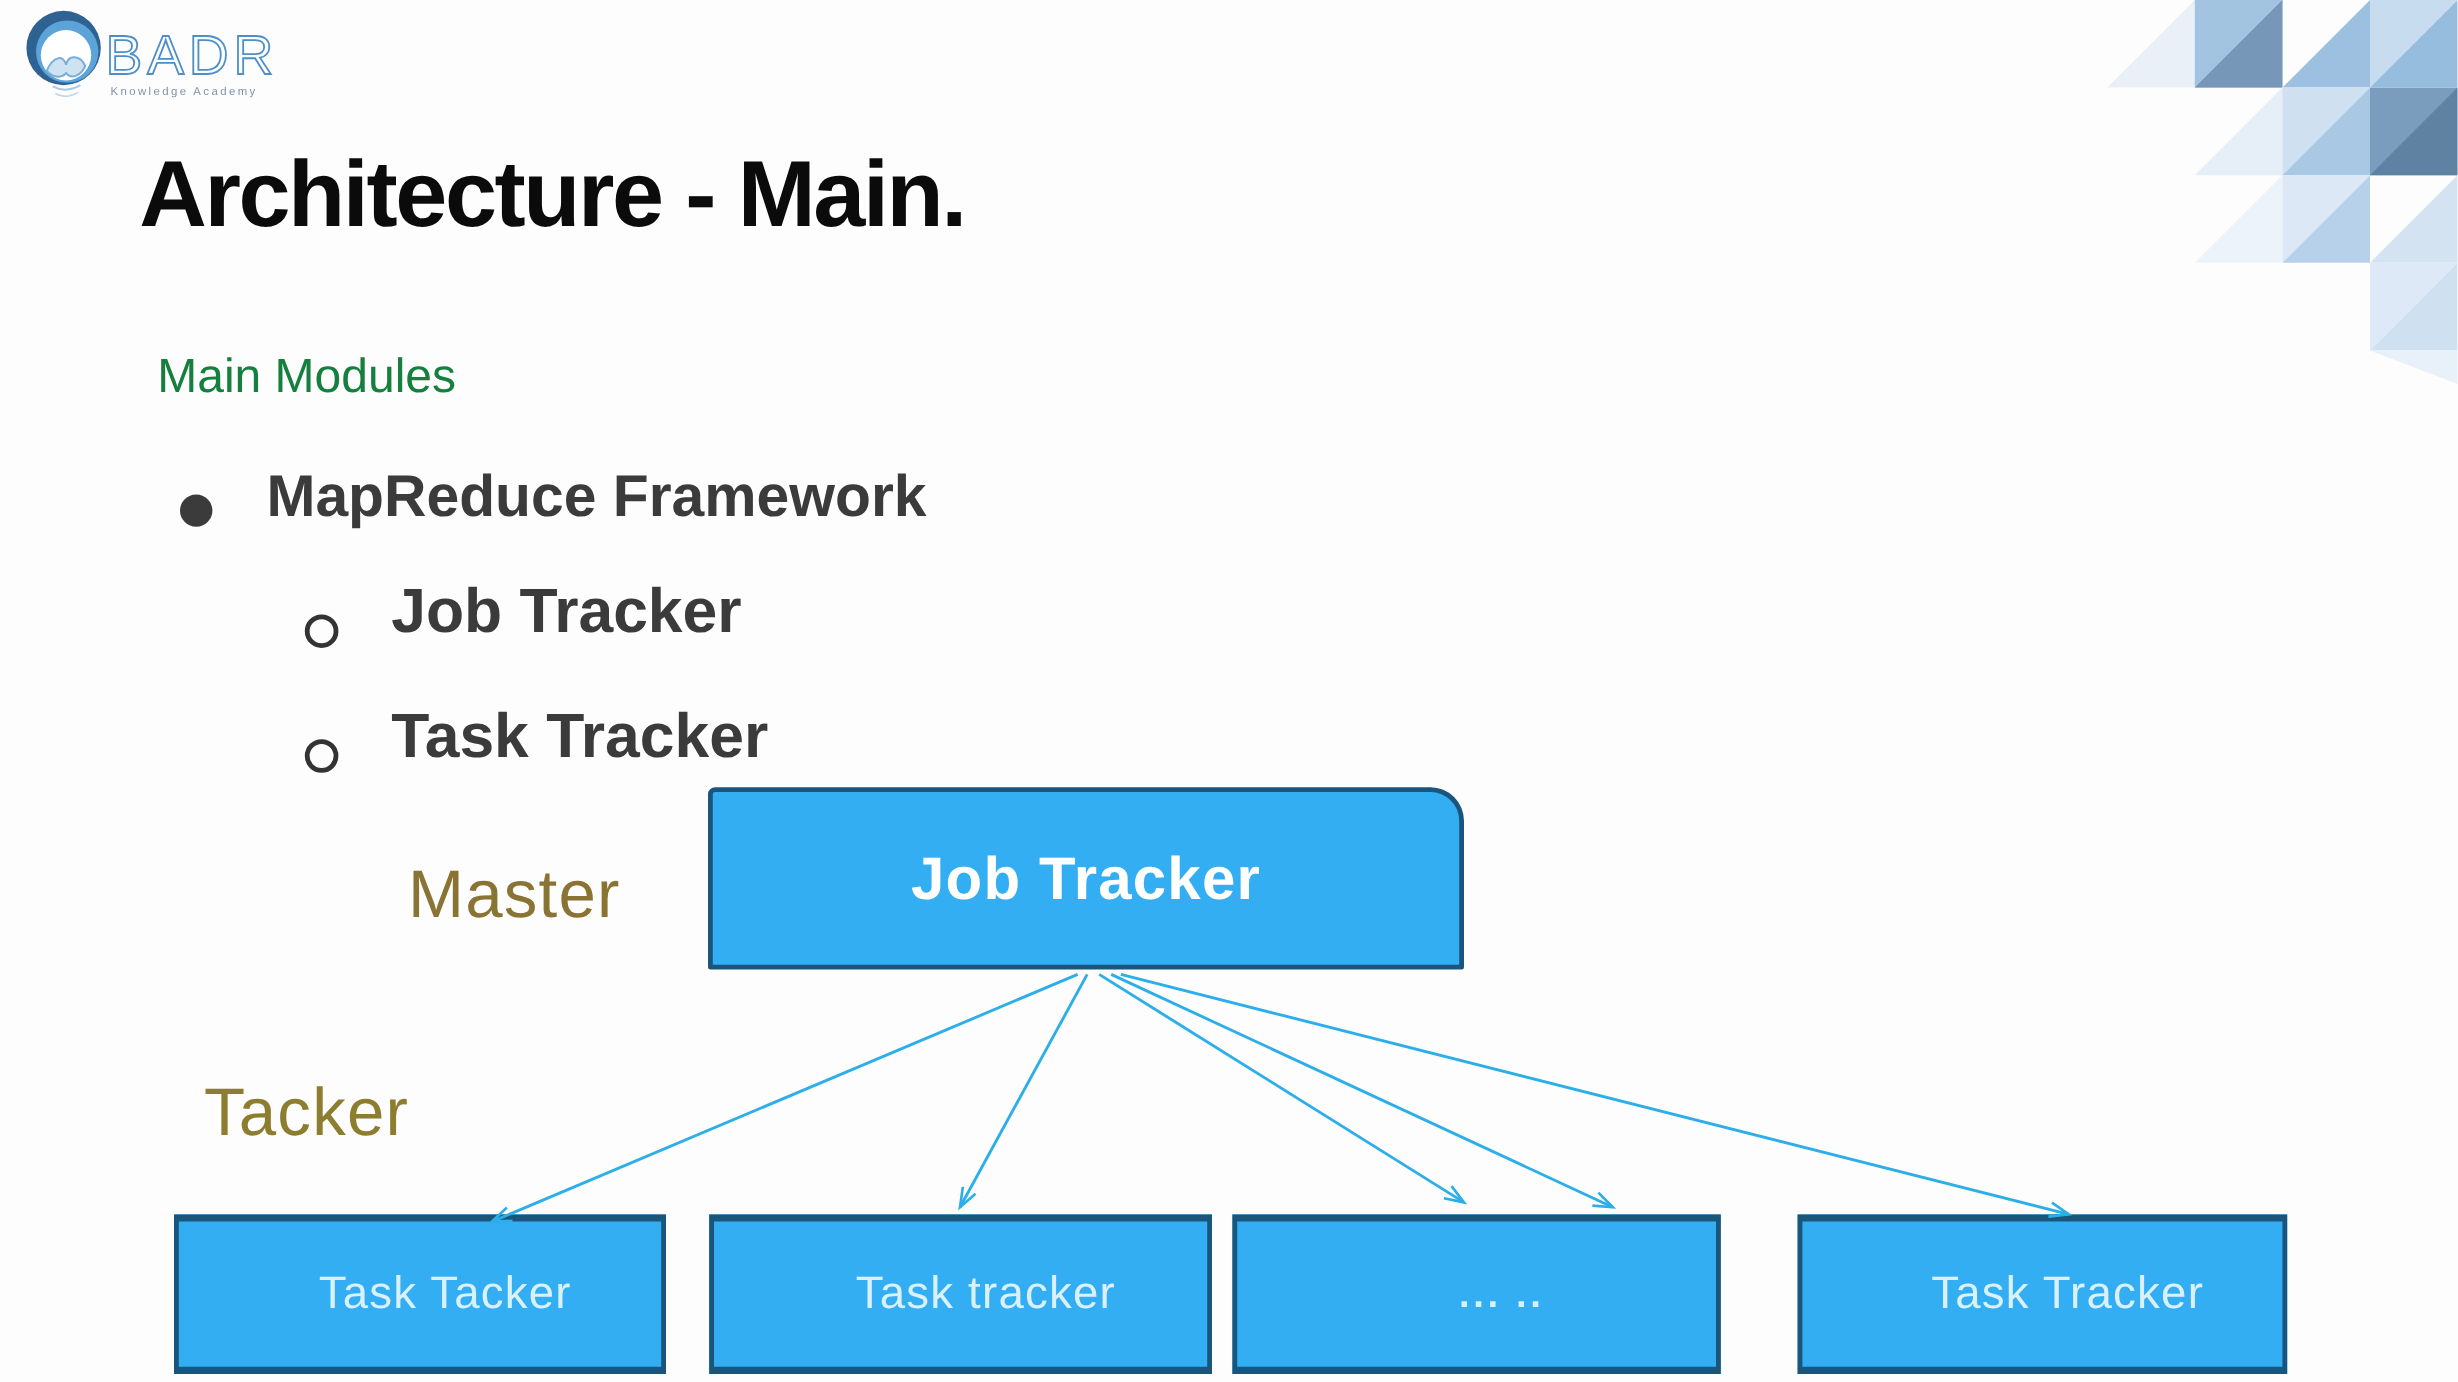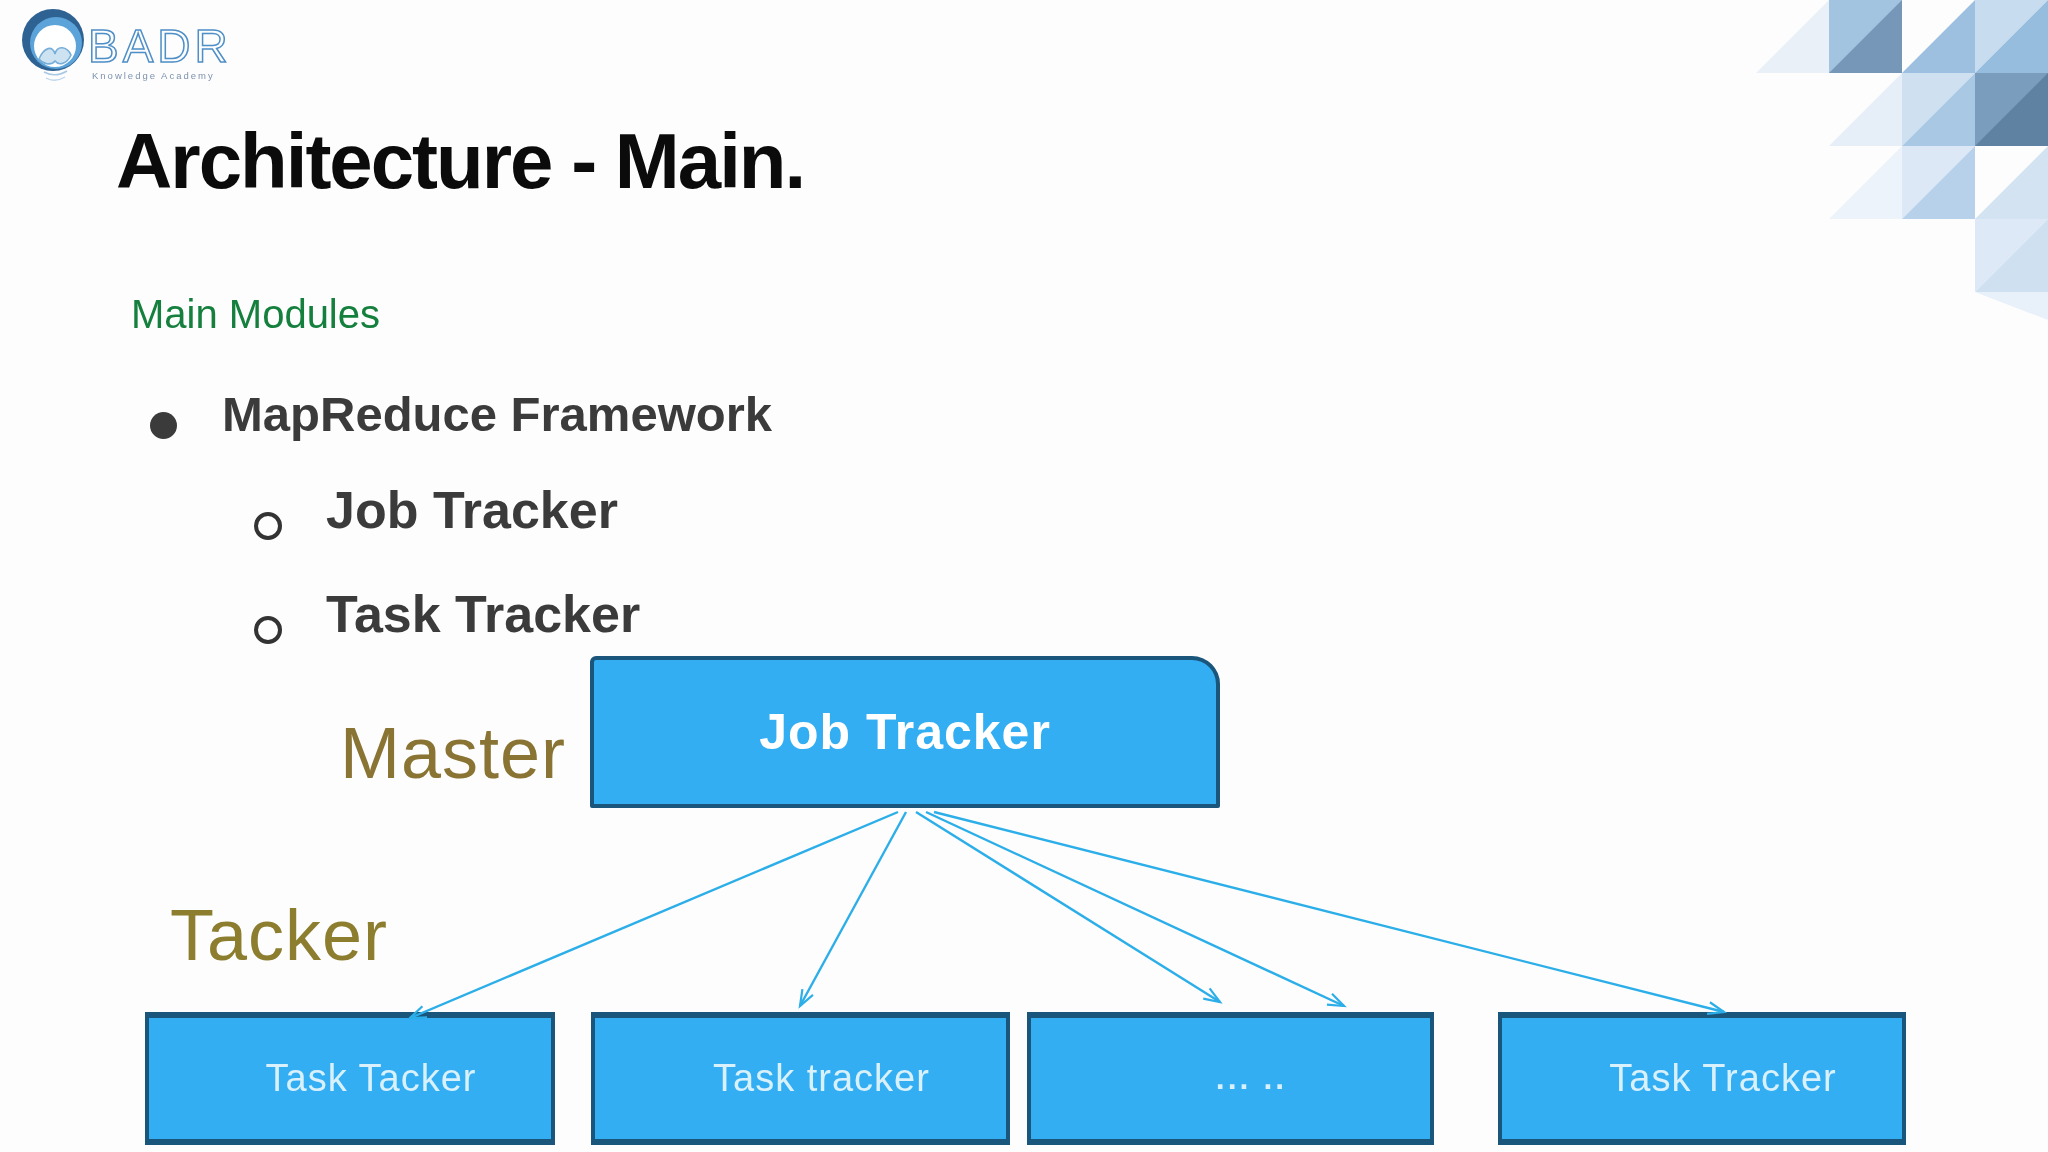--- a/index.html
+++ b/index.html
@@ -26,21 +26,21 @@
   .b2{left:326px;top:480px;font-size:52px;}
   .b3{left:326px;top:584px;font-size:52px;}
   .dot{
     position:absolute;left:150px;top:412px;width:27px;height:27px;border-radius:50%;
     background:#3b3b3b;
   }
   .ring{position:absolute;width:20px;height:20px;border-radius:50%;border:4px solid #333;background:transparent;}
   .ring1{left:254px;top:512px;}
   .ring2{left:254px;top:616px;}
   
-  .role-label{position:absolute;font-size:72px;color:var(--master-slave-text,#8a7434);letter-spacing:1px;}
+  .role-label{position:absolute;font-size:56px;color:var(--master-slave-text,#8a7434);letter-spacing:1px;}
   .master-label{left:340px;top:712px;}
   .slave-label{left:170px;top:894px;color:#8d7d2f;}
   .node{
     position:absolute;background:var(--box-fill,#33aef2);
     border:4px solid var(--box-border,#1a567c);
     box-sizing:border-box;display:flex;align-items:center;justify-content:center;
     z-index:2;
   }
   .job-box{
     left:590px;top:656px;width:630px;height:152px;

